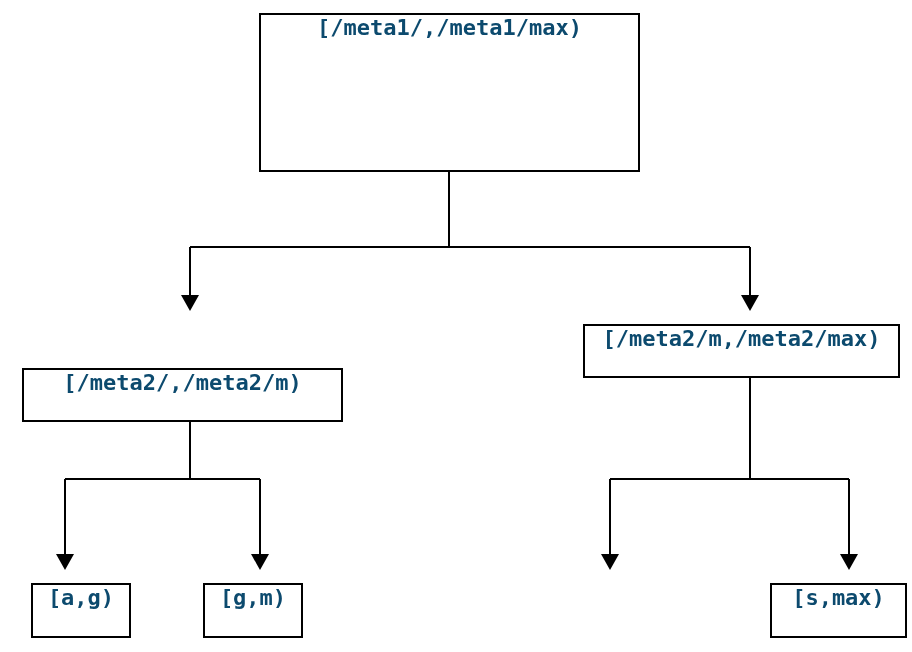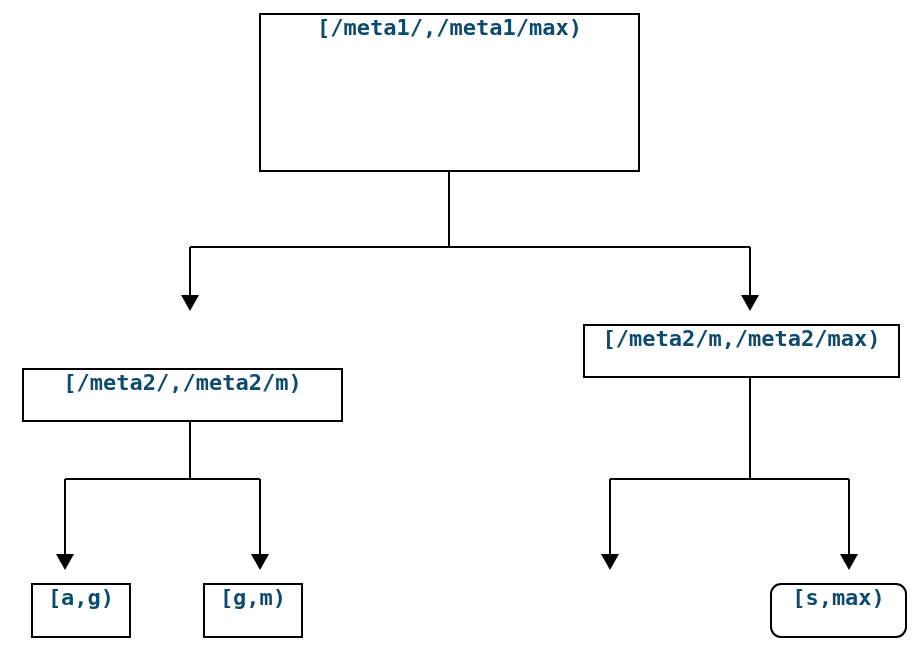--- a/index.html
+++ b/index.html
@@ -34,21 +34,21 @@
     font-size: 22px;
     color: #0c4a6e;
     white-space: nowrap;
   }
   .node-root  { left: 259px; top: 13px;  width: 381px; height: 159px; }
   .node-mid-left  { left: 22px;  top: 324px; width: 321px; height: 54px; margin-top: 44px; }
   .node-mid-right { left: 583px; top: 324px; width: 317px; height: 54px; }
   .node-leaf-0 { left: 7px;   top: 583px; width: 100px; height: 55px; margin-left: 24px; }
   .node-leaf-1 { left: 203px; top: 583px; width: 100px; height: 55px; }
   .node-leaf-2 { left: 553px; top: 583px; width: 98px;  height: 55px; }
-  .node-leaf-3 { left: 770px; top: 583px; width: 137px; height: 55px; border-radius: 11px; }
+  .node-leaf-3 { left: 770px; top: 583px; width: 137px; height: 55px; }
 </style>
 </head>
 <body>
 
 <div class="canvas">
 
   <svg class="edges" width="912" height="652" viewBox="0 0 912 652" xmlns="http://www.w3.org/2000/svg">
 
     <g stroke="#000000" stroke-width="2" fill="none">
       <path d="M449 172 L449 248 M190 247 L750 247 M190 247 L190 296 M750 247 L750 296"></path>

